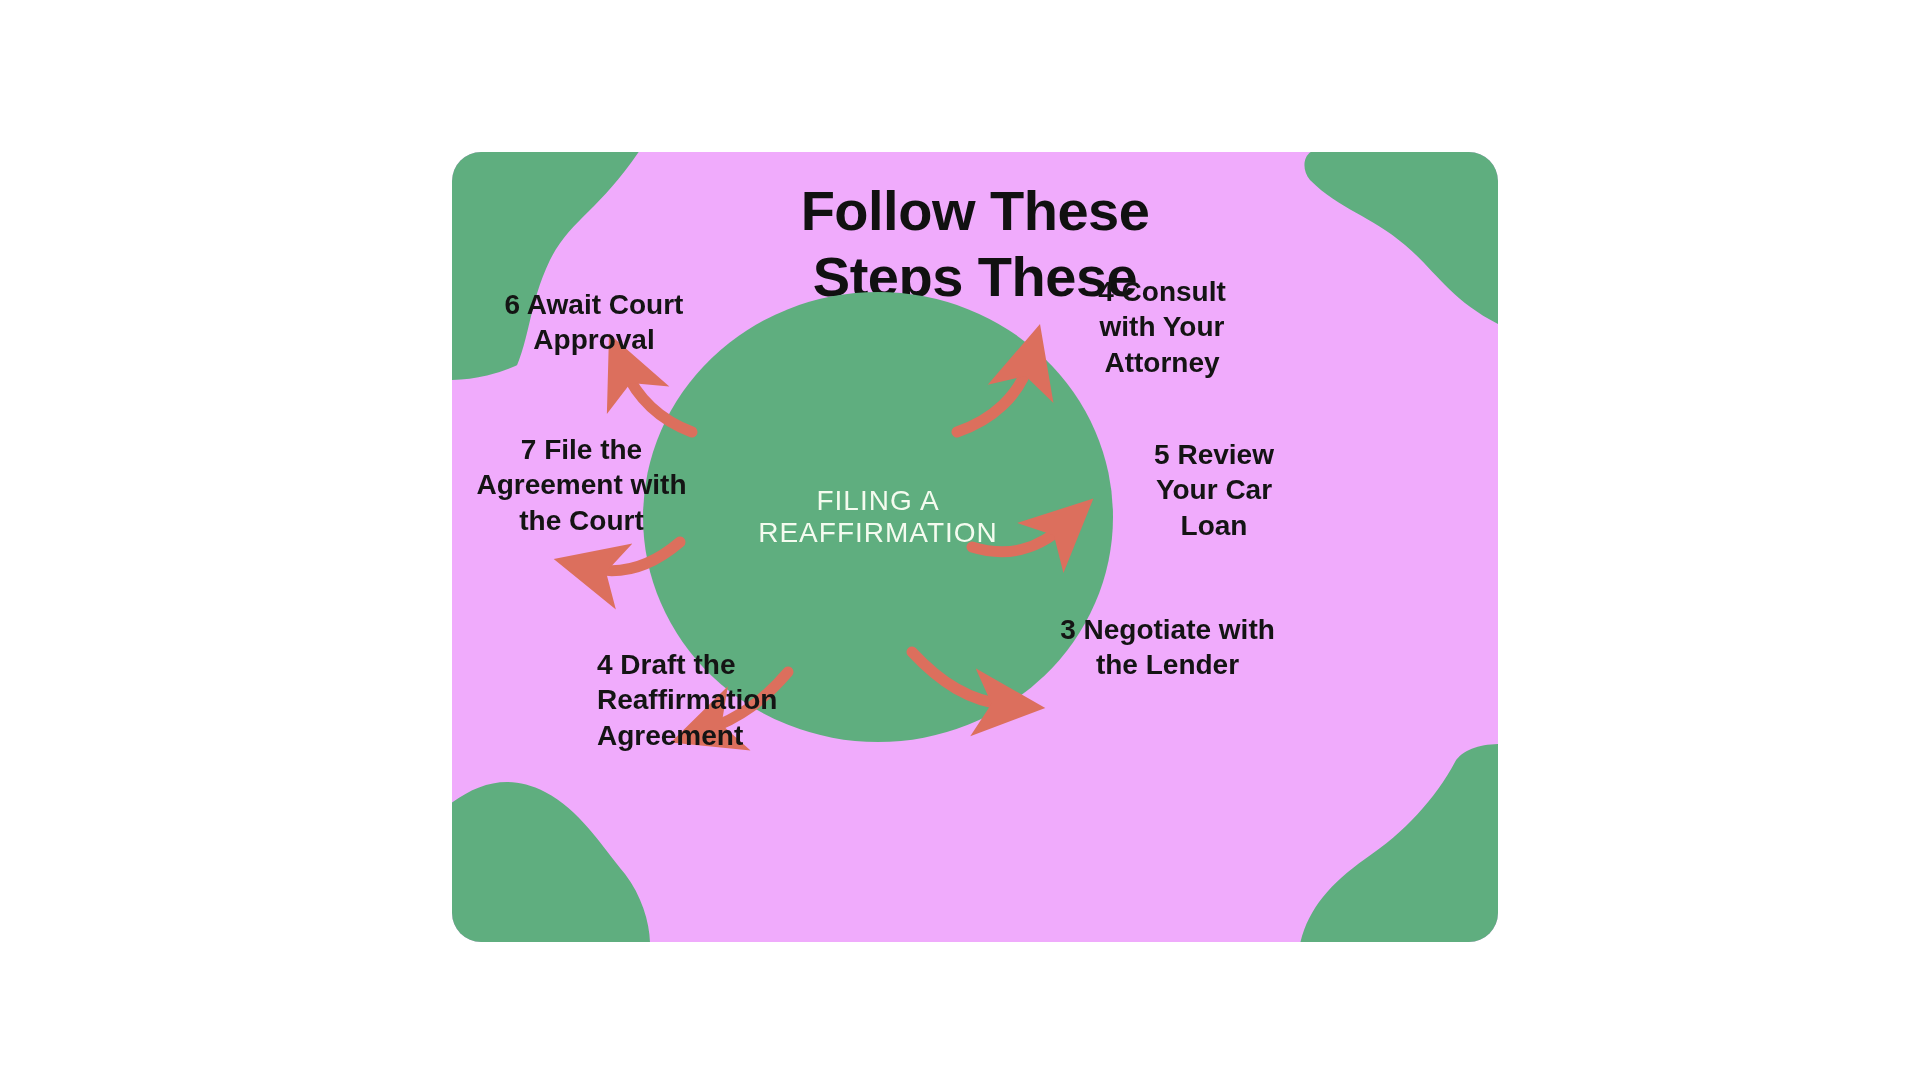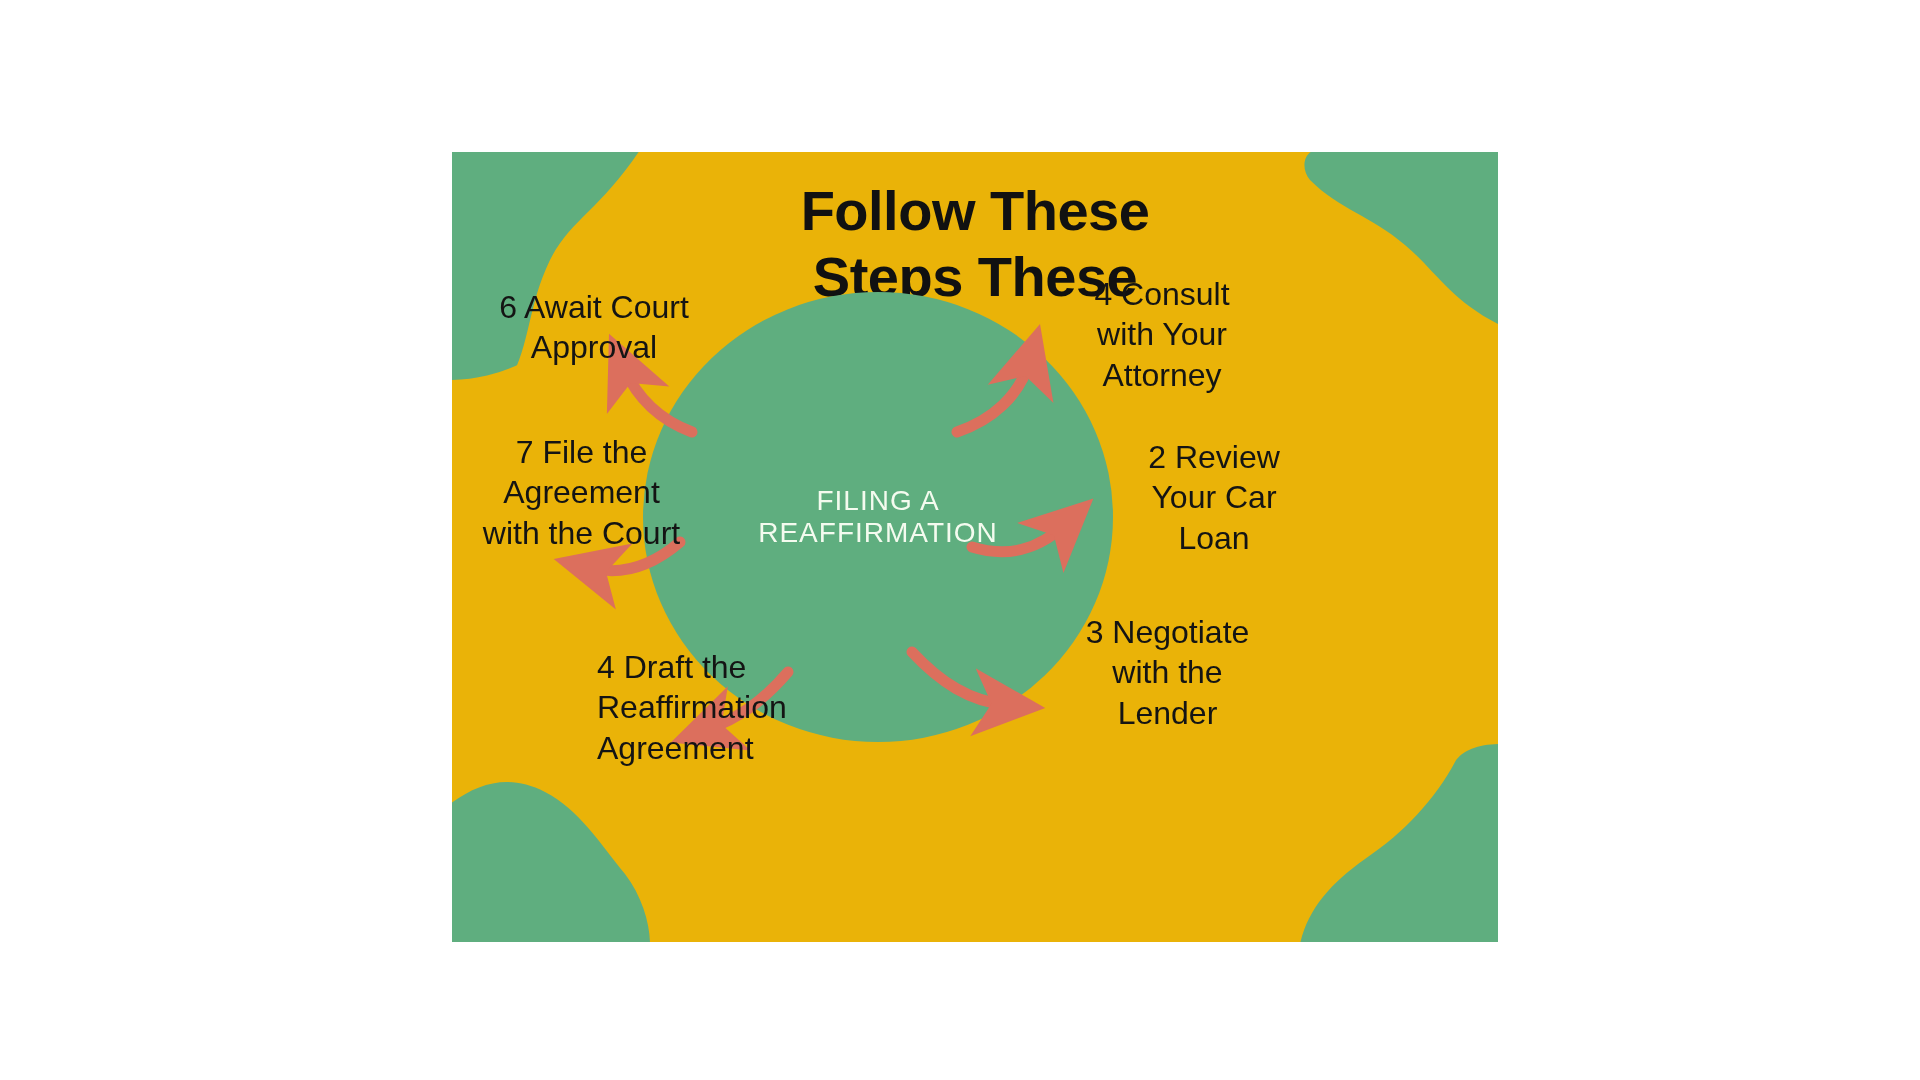--- a/index.html
+++ b/index.html
@@ -20,22 +20,23 @@
     background: #ffffff;
   }
 
   
   .card {
     position: absolute;
     left: 452px;
     top: 152px;
     width: 1046px;
     height: 790px;
-    background: #eab308;
+    background: #f0abfc;
     overflow: hidden;
+    border-radius: 29px;
   }
 
   
   .blob {
     position: absolute;
     background: #5FAE7F;
   }
   .blob-tl {
     left: -2px; top: -2px;
     width: 190px; height: 230px;
@@ -96,22 +97,22 @@
     letter-spacing: 1px;
     text-transform: uppercase;
     padding: 0 16px;
   }
   .center-label .cl { display: block; }
 
   
   .step {
     position: absolute;
     color: #141414;
-    font-size: 32px;
-    font-weight: 400;
+    font-size: 28px;
+    font-weight: 700;
     line-height: 1.26;
   }
 
   .step-1 { left: 615px; top: 122px; width: 190px; text-align: center; }
   .step-2 { left: 672px; top: 285px; width: 180px; text-align: center; }
   .step-3 { left: 608px; top: 460px; width: 215px; text-align: center; }
   .step-4 { left: 145px; top: 495px; width: 240px; text-align: left; }
   .step-5 { left: 22px; top: 280px; width: 215px; text-align: center; }
   .step-6 { left: 22px; top: 135px; width: 240px; text-align: center; }
 
@@ -176,21 +177,21 @@
 
       <g>
         <path d="M240,280 C208,268 186,248 172,216" fill="none" stroke="#DC6F5D" stroke-width="11" stroke-linecap="round" marker-end="url(#ah)"></path>
       </g>
     </svg>
 
     <div class="step step-1">
       <span>4 Consult with Your Attorney</span>
     </div>
     <div class="step step-2">
-      <span>2 Review Your Car Loan</span>
+      <span>5 Review Your Car Loan</span>
     </div>
     <div class="step step-3">
       <span>3 Negotiate with the Lender</span>
     </div>
     <div class="step step-4">
       <span>4 Draft the Reaffirmation Agreement</span>
     </div>
     <div class="step step-5">
       <span>7 File the Agreement with the Court</span>
     </div>

